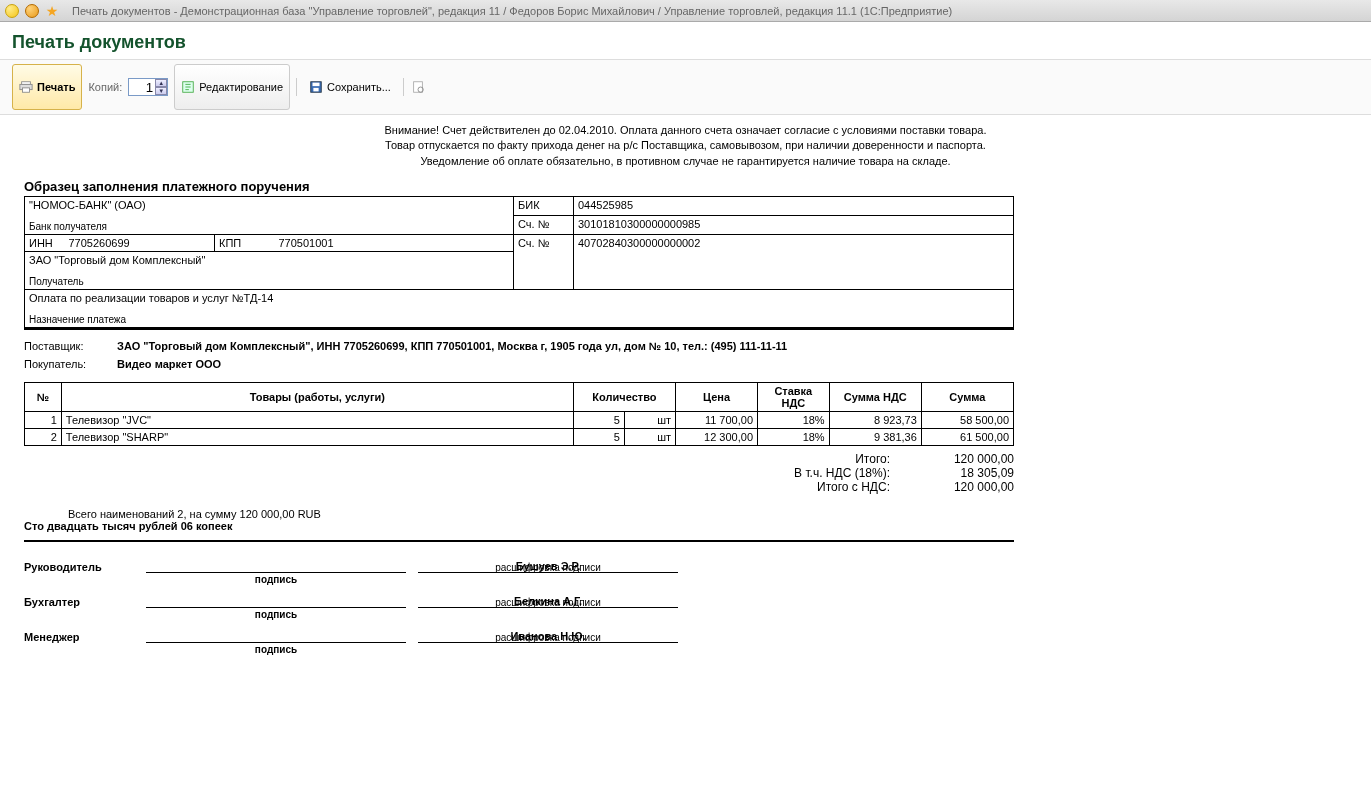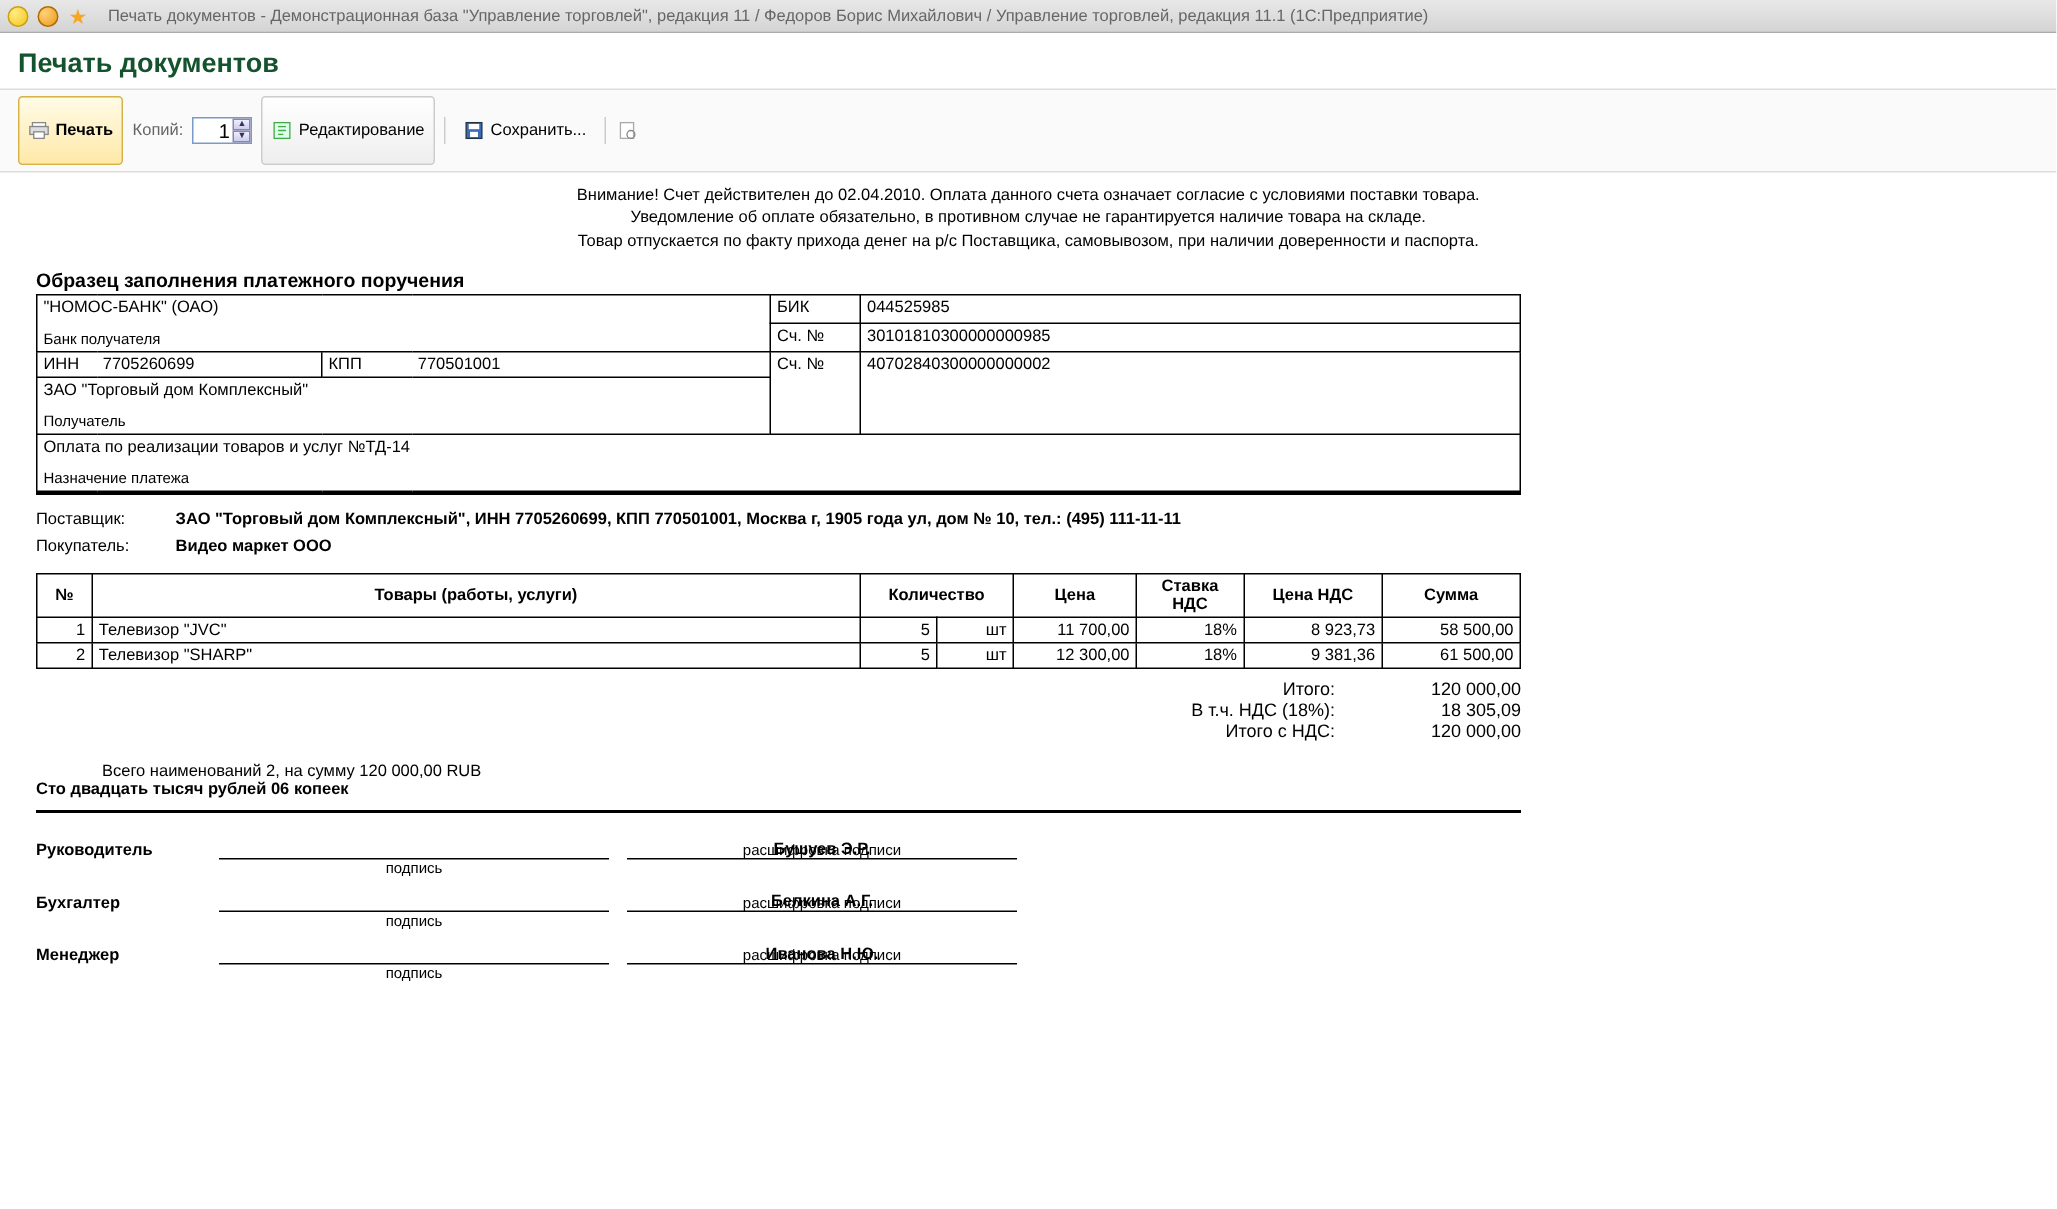--- a/index.html
+++ b/index.html
@@ -41,21 +41,21 @@
 .totals div { display: flex; justify-content: flex-end; gap: 24px; }
 .totals .tl { width: 140px; text-align: right; }
 .totals .tv { width: 100px; text-align: right; }
 .summary-line { font-size: 11px; margin-top: 14px; margin-left: 44px; }
 .summary-words { font-size: 11px; font-weight: bold; }
 .thick-line2 { border-top: 2px solid #000; margin-top: 8px; width: 990px; }
 .sign-block { margin-top: 18px; font-size: 11px; width: 990px; }
 .sign-row { display: flex; align-items: flex-end; margin-bottom: 22px; gap: 12px; }
 .sign-role { width: 110px; font-weight: bold; }
 .sign-line { border-bottom: 1px solid #000; width: 260px; position: relative; }
-.sign-caption { position: absolute; top: 2px; left: 0; right: 0; text-align: center; font-size: 10px; font-weight: normal; }
+.sign-caption { position: absolute; top: 2px; left: 0; right: 0; text-align: center; font-size: 10px; font-weight: bold; }
 .sign-name-line { border-bottom: 1px solid #000; width: 260px; position: relative; text-align: center; font-weight: bold; }
 .sign-name-line .sign-caption { font-weight: normal; }
 .icon-print { width:14px; height:14px; }
 .icon-edit { width:14px; height:14px; }
 .icon-save { width:14px; height:14px; }
 .icon-doc { width:14px; height:14px; }
 </style>
 </head>
 <body>
 
@@ -114,22 +114,22 @@
     <svg class="icon-doc" viewBox="0 0 16 16">
         <rect x="3" y="2" width="10" height="12" fill="#fff" stroke="#aaa"></rect>
         <circle cx="11" cy="11" r="3" fill="none" stroke="#888"></circle>
       </svg>
   </span>
 </div>
 
 <div class="document">
   <div class="doc-notice">
     <div>Внимание! Счет действителен до 02.04.2010. Оплата данного счета означает согласие с условиями поставки товара.</div>
+    <div>Товар отпускается по факту прихода денег на р/с Поставщика, самовывозом, при наличии доверенности и паспорта.</div>
     <div>Уведомление об оплате обязательно, в противном случае не гарантируется наличие товара на складе.</div>
-    <div>Товар отпускается по факту прихода денег на р/с Поставщика, самовывозом, при наличии доверенности и паспорта.</div>
   </div>
 
   <div class="doc-sample-title">Образец заполнения платежного поручения</div>
 
   <table class="bank-table">
     <tbody>
         <tr>
       <td colspan="4" rowspan="2" style="width:490px;">
         <div>"НОМОС-БАНК" (ОАО)</div>
         <div style="height:10px"></div>
@@ -179,21 +179,21 @@
   </div>
 
   <table class="items-table">
     <thead>
       <tr>
         <th style="width:36px">№</th>
         <th style="width:500px">Товары (работы, услуги)</th>
         <th colspan="2" style="width:100px">Количество</th>
         <th style="width:80px">Цена</th>
         <th style="width:70px">Ставка НДС</th>
-        <th style="width:90px">Цена НДС</th>
+        <th style="width:90px">Сумма НДС</th>
         <th style="width:90px">Сумма</th>
       </tr>
     </thead>
     <tbody id="items-body">
         <tr>
           <td class="num">1</td>
   <td>Телевизор "JVC"</td>
   <td class="num" style="width:40px">5</td>
   <td class="num" style="width:40px">шт</td>
   <td class="num">11 700,00</td>

